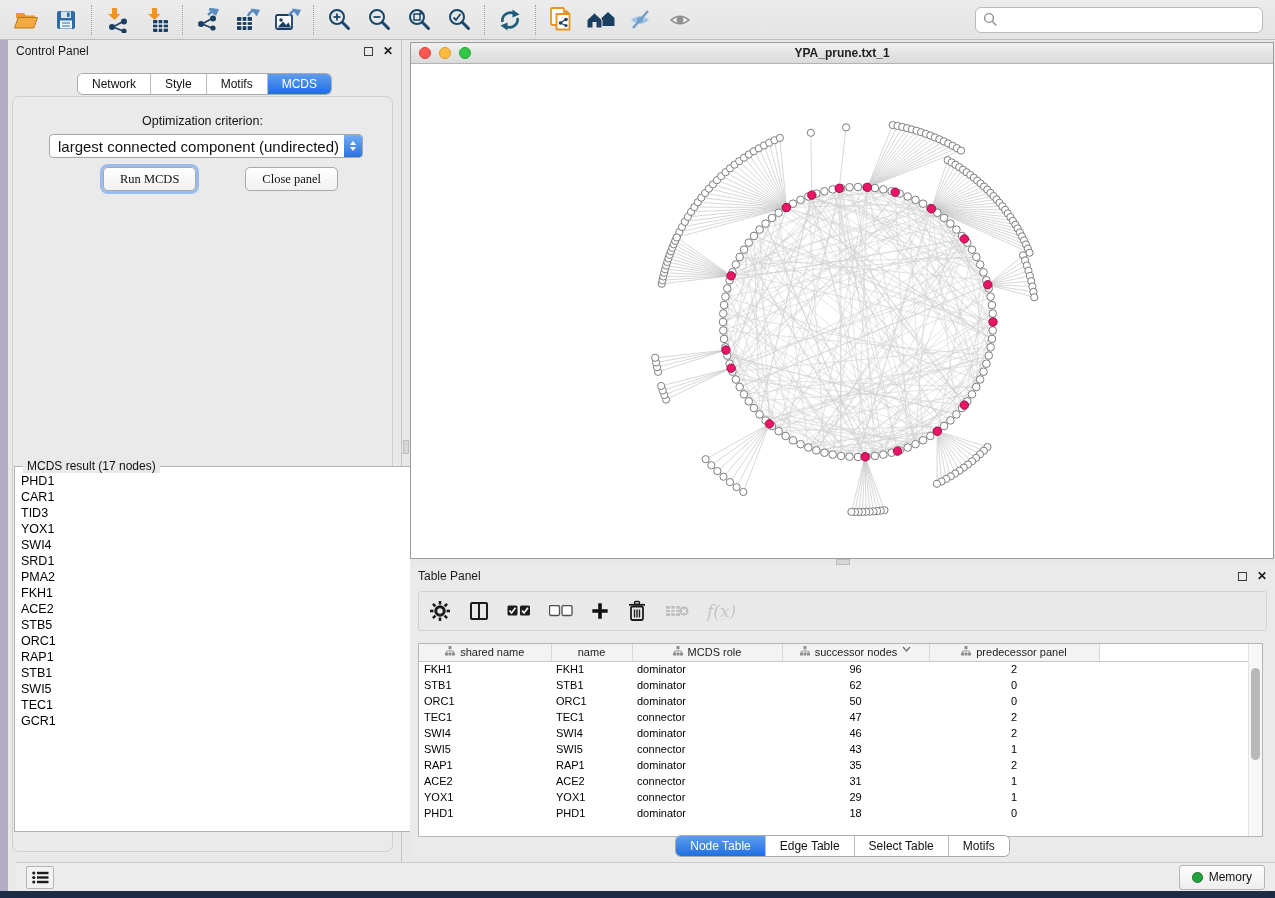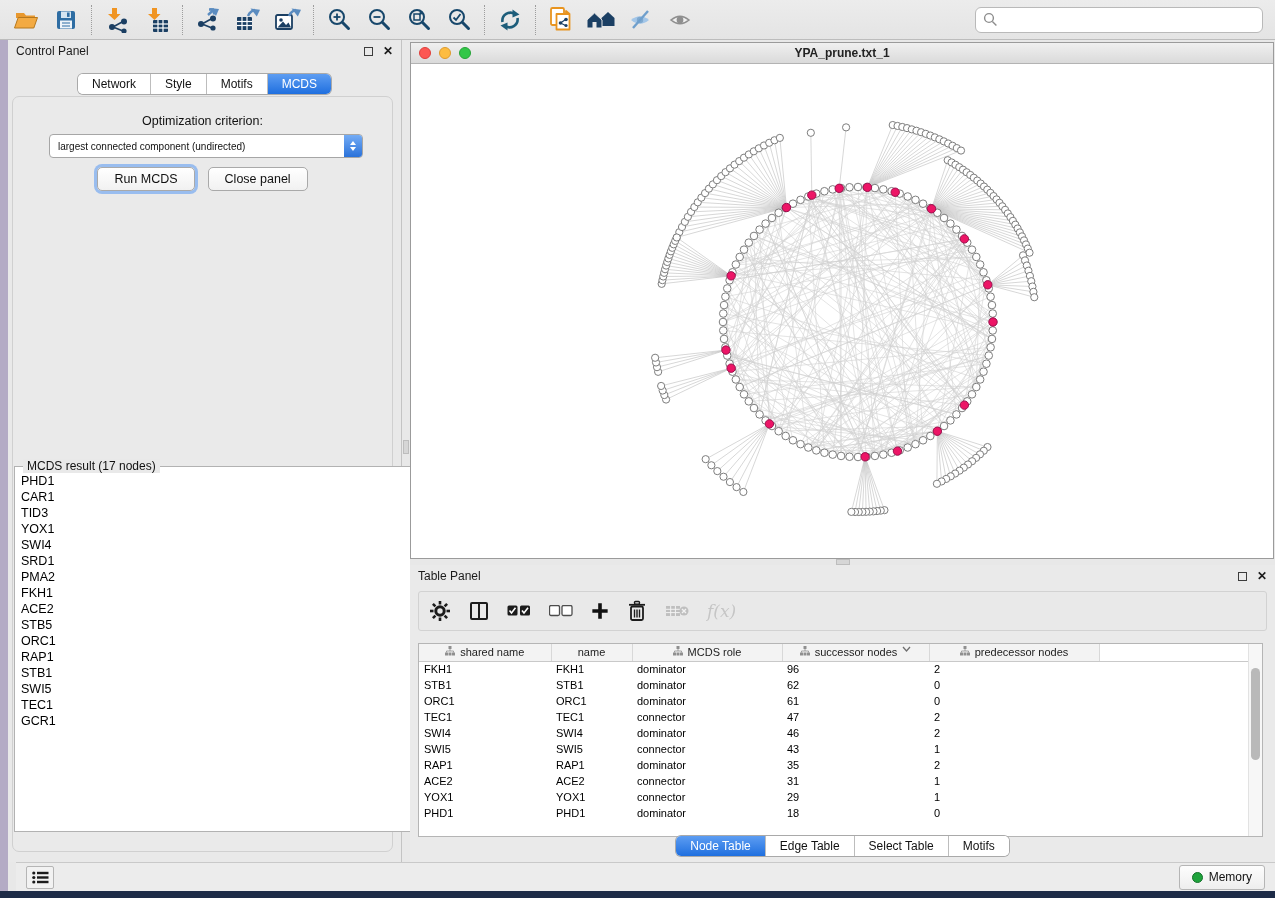--- a/index.html
+++ b/index.html
@@ -28,30 +28,30 @@
 
   .cp-tabs { position:absolute; left:0; right:0; top:34px; display:flex; justify-content:center; z-index:3; }
   .tab-group { display:flex; border-radius:5px; overflow:hidden; box-shadow:0 0 0 1px #a9a9a9; background:#fff; }
   .tab { padding:3px 14px; font-size:12px; background:#fff; color:#111; border-left:1px solid #bdbdbd; cursor:pointer; }
   .tab:first-child { border-left:none; }
   .tab.sel { background:linear-gradient(#5d9df2,#1f6fdf); color:#fff; }
 
   .cp-body { position:absolute; left:4px; right:8px; top:56px; bottom:10px; border:1px solid #d0d0d0; border-radius:7px; background:#eaeaea; }
   .opt-label { text-align:center; margin-top:17px; font-size:12.5px; color:#111; }
   .combo { position:absolute; left:36px; top:37px; width:314px; height:24px; background:#fff; border:1px solid #a6a6a6; border-radius:4px;
-           display:flex; align-items:center; font-size:10px; color:#111; padding-left:8px; cursor:pointer; }
+           display:flex; align-items:center; font-size:15px; color:#111; padding-left:8px; cursor:pointer; }
   .combo .val { flex:1; white-space:nowrap; overflow:hidden; }
   .combo .stepper { width:18px; height:22px; border-radius:0 3px 3px 0; background:linear-gradient(#74acf5,#2a72da);
                     display:flex; flex-direction:column; align-items:center; justify-content:center; gap:2px; }
   .stepper i { width:0; height:0; border-left:3.5px solid transparent; border-right:3.5px solid transparent; display:block; }
   .stepper i.up { border-bottom:4px solid #fff; }
   .stepper i.dn { border-top:4px solid #fff; }
   .cp-buttons { position:absolute; left:0; right:0; top:70px; height:26px; display:flex; justify-content:center; gap:13px; }
   .btn { height:24px; padding:0 16px; background:linear-gradient(#ffffff,#f1f1f1); border:1px solid #a9a9a9; border-radius:5px;
-         font-size:12.5px; color:#111; cursor:pointer; font-family:Liberation Sans, sans-serif; }
+         font-size:12.5px; color:#111; cursor:pointer; font-family:Liberation Serif, serif;margin-left:36px; }
   .btn.focused { box-shadow:0 0 0 3px rgba(98,158,241,.6); }
 
   .mcds-fieldset { position:absolute; left:6px; top:426px; width:432px; height:366px; border:1px solid #b2b2b2;
                    background:#fff; }
   .mcds-legend { position:absolute; top:-8px; left:8px; background:#e9e9e9; padding:0 4px; font-size:12px; color:#111; }
   .mcds-list { position:absolute; left:1px; top:6px; right:14px; bottom:1px; overflow:hidden; }
   .mcds-list div { font-size:12.5px; line-height:16px; padding-left:5px; color:#000; cursor:default; }
   .mcds-scroll { position:absolute; top:1px; bottom:1px; right:1px; width:13px; background:#fafafa; border-left:1px solid #ececec; }
 
   
@@ -78,21 +78,21 @@
   .tp-ico { display:flex; align-items:center; justify-content:center; cursor:pointer;text-align:center; }
   .tp-ico.disabled { opacity:.45; cursor:default; }
   .fx { font-family:"DejaVu Serif", serif; font-style:italic; font-size:17px; color:#9a9a9a; }
 
   .table-wrap { position:absolute; left:8px; right:12px; top:78px; height:194px; background:#fff; border:1px solid #b5b5b5; overflow:hidden; }
   table.node-table { border-collapse:collapse; width:100%; table-layout:fixed; }
   .node-table th { height:17px; background:#f3f3f3; border-bottom:1px solid #c9c9c9; border-right:1px solid #d8d8d8;
                    font-size:11px; font-weight:normal; color:#222; text-align:center; white-space:nowrap; overflow:hidden; }
   .node-table th.nofill { background:#fff; border-right:none; }
   .node-table td { height:16px; font-size:11px; color:#000; padding:0 5px; white-space:nowrap; overflow:hidden; }
-  .node-table td.num { text-align:left; }
+  .node-table td.num { text-align:center; }
   .th-inner { display:inline-flex; align-items:flex-start; gap:5px; }
   .tbl-scroll { position:absolute; top:0; bottom:0; right:0; width:14px; background:#f7f7f7; border-left:1px solid #e2e2e2; }
   .tbl-thumb { position:absolute; left:2px; right:2px; top:24px; height:92px; background:#b9b9b9; border-radius:5px; }
 
   .tp-tabs { position:absolute; left:0; right:0; top:271px; display:flex; justify-content:center; }
 
   
   .statusbar { position:absolute; left:16px; right:0; bottom:7px; height:29px; background:#ececec; border-top:1px solid #c9c9c9;
                display:flex; align-items:center; padding:0 10px; }
   .status-list-btn { width:28px; height:23px; border:1px solid #b5b5b5; background:#f2f2f2; border-radius:2px;
@@ -1131,21 +1131,21 @@
                     <g fill="#8f8f8f">
                       <rect x="3.5" y="0" width="3" height="3"></rect>
                       <rect x="0" y="6.5" width="3" height="3"></rect>
                       <rect x="3.5" y="6.5" width="3" height="3"></rect>
                       <rect x="7" y="6.5" width="3" height="3"></rect>
                     </g>
                     <g stroke="#8f8f8f" stroke-width="0.8" fill="none">
                       <path d="M5 3 V5 M1.5 6.5 V5 H8.5 V6.5"></path>
                     </g>
                   </svg>
-                  <span>predecessor nodes</span>
+                  <span>predecessor panel</span>
                 </span></th>
               <th class="nofill"></th>
             </tr>
           </thead>
         <tbody id="tbl-body">
             <tr>
               <td>FKH1</td>
               <td>FKH1</td>
               <td>dominator</td>
               <td class="num">96</td>
@@ -1157,21 +1157,21 @@
               <td>STB1</td>
               <td>dominator</td>
               <td class="num">62</td>
               <td class="num">0</td>
               <td></td>
             </tr>
             <tr>
               <td>ORC1</td>
               <td>ORC1</td>
               <td>dominator</td>
-              <td class="num">61</td>
+              <td class="num">50</td>
               <td class="num">0</td>
               <td></td>
             </tr>
             <tr>
               <td>TEC1</td>
               <td>TEC1</td>
               <td>connector</td>
               <td class="num">47</td>
               <td class="num">2</td>
               <td></td>

